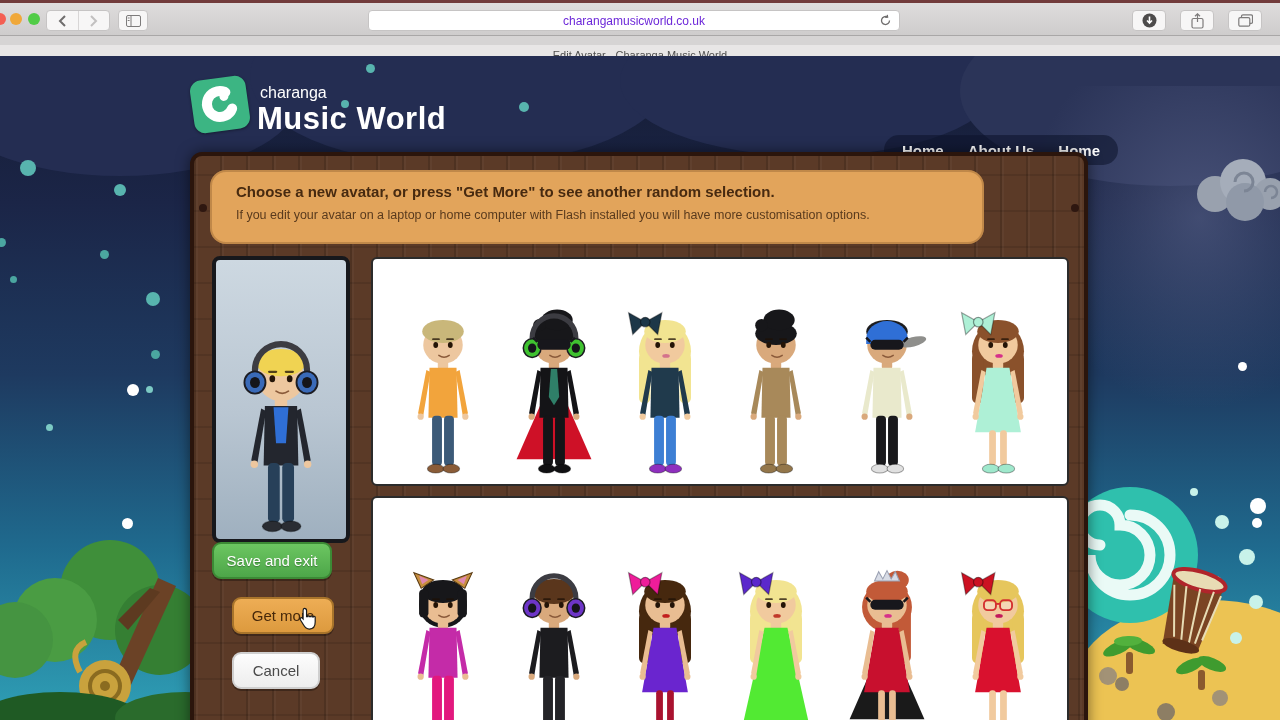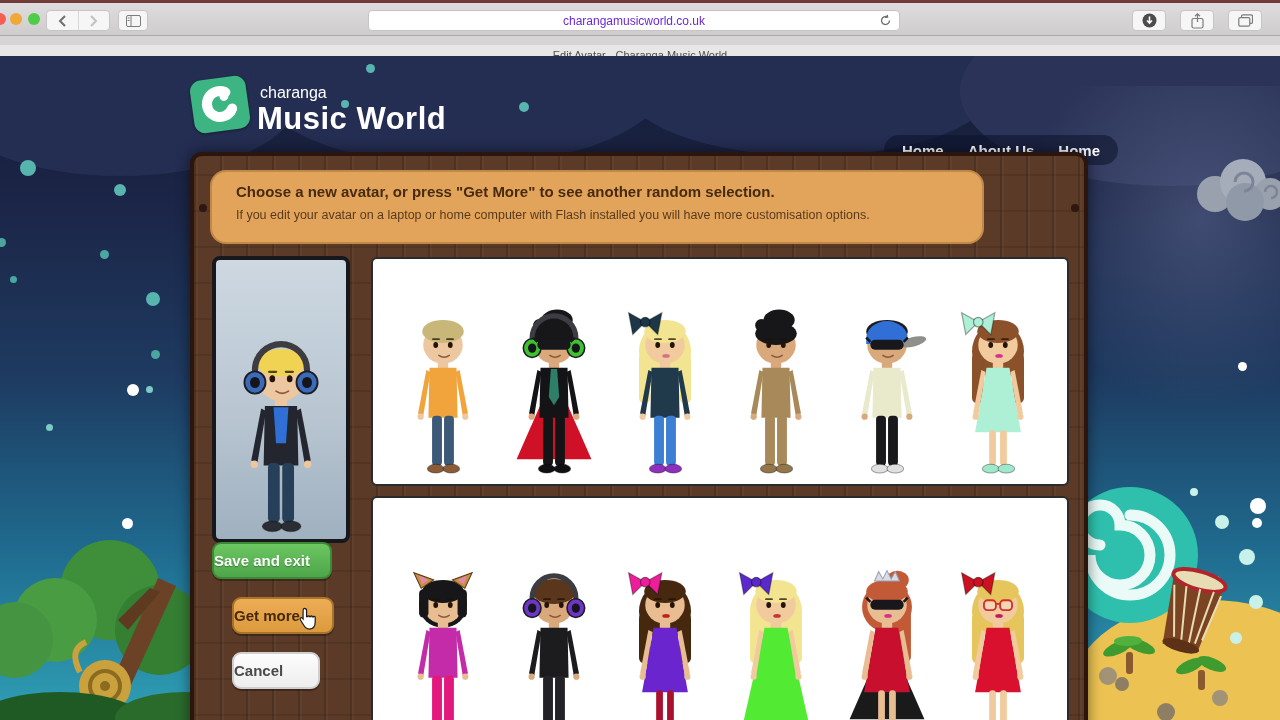--- a/index.html
+++ b/index.html
@@ -63,21 +63,21 @@
   .banner-title { font-size:15px; font-weight:bold; color:#472a10; }
   .banner-sub { margin-top:8px; font-size:12.5px; color:#593a1d; }
   .rivet { position:absolute; width:8px; height:8px; border-radius:50%; background:#2e1710; top:48px; }
   .rivet.l { left:5px; } .rivet.r { right:5px; }
 
   .preview { position:absolute; left:18px; top:100px; width:138px; height:287px;
              background:linear-gradient(180deg,#cdd8e1 0%,#b9c6d2 55%,#9fb0bf 100%);
              border:4px solid #17181c; border-radius:8px; display:flex; align-items:flex-end; justify-content:center; }
   .preview svg { width:124px; height:258px; margin-bottom:4px; }
 
-  .side-btn { position:absolute; border-radius:9px; font-size:15px; font-weight:bold; 
+  .side-btn { position:absolute; border-radius:9px; font-size:15px; font-weight:normal; text-align:center;
               line-height:33px; cursor:pointer; box-shadow:0 2px 0 rgba(0,0,0,.3); }
   .btn-green { left:18px; top:386px; width:120px; height:37px; background:linear-gradient(#6cc661,#4da649);
                border:2px solid #3c8a35; color:#fff; text-shadow:0 1px 1px rgba(0,0,0,.3); }
   .btn-orange { left:38px; top:441px; width:102px; height:37px; background:linear-gradient(#edad55,#dd9a3e);
                 border:2px solid #a8742b; color:#46280a; }
   .btn-white { left:38px; top:496px; width:88px; height:37px; background:linear-gradient(#fdfdfd,#ededed);
                border:2px solid #cfcfcf; color:#4a4a4a; }
   .cursor { position:absolute; left:103px; top:451px; width:22px; height:24px; z-index:5; }
 
   .avatar-box { position:absolute; left:177px; width:698px; background:#fff; border:2px solid #2b2b2b; border-radius:6px;

